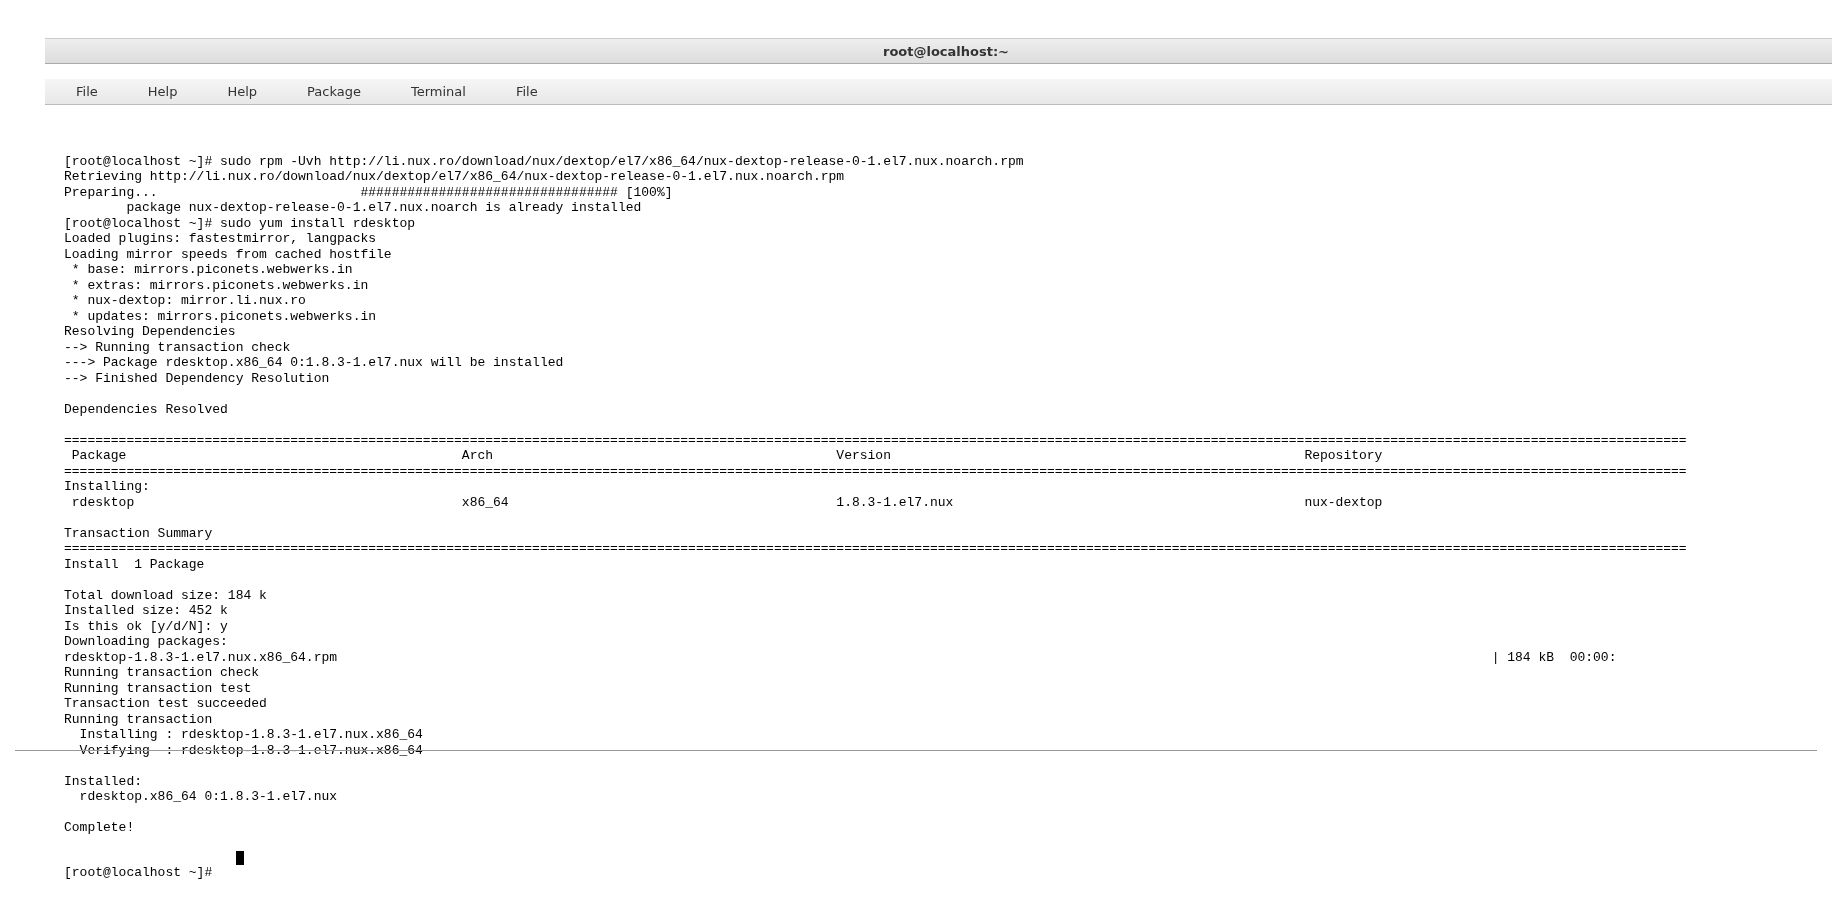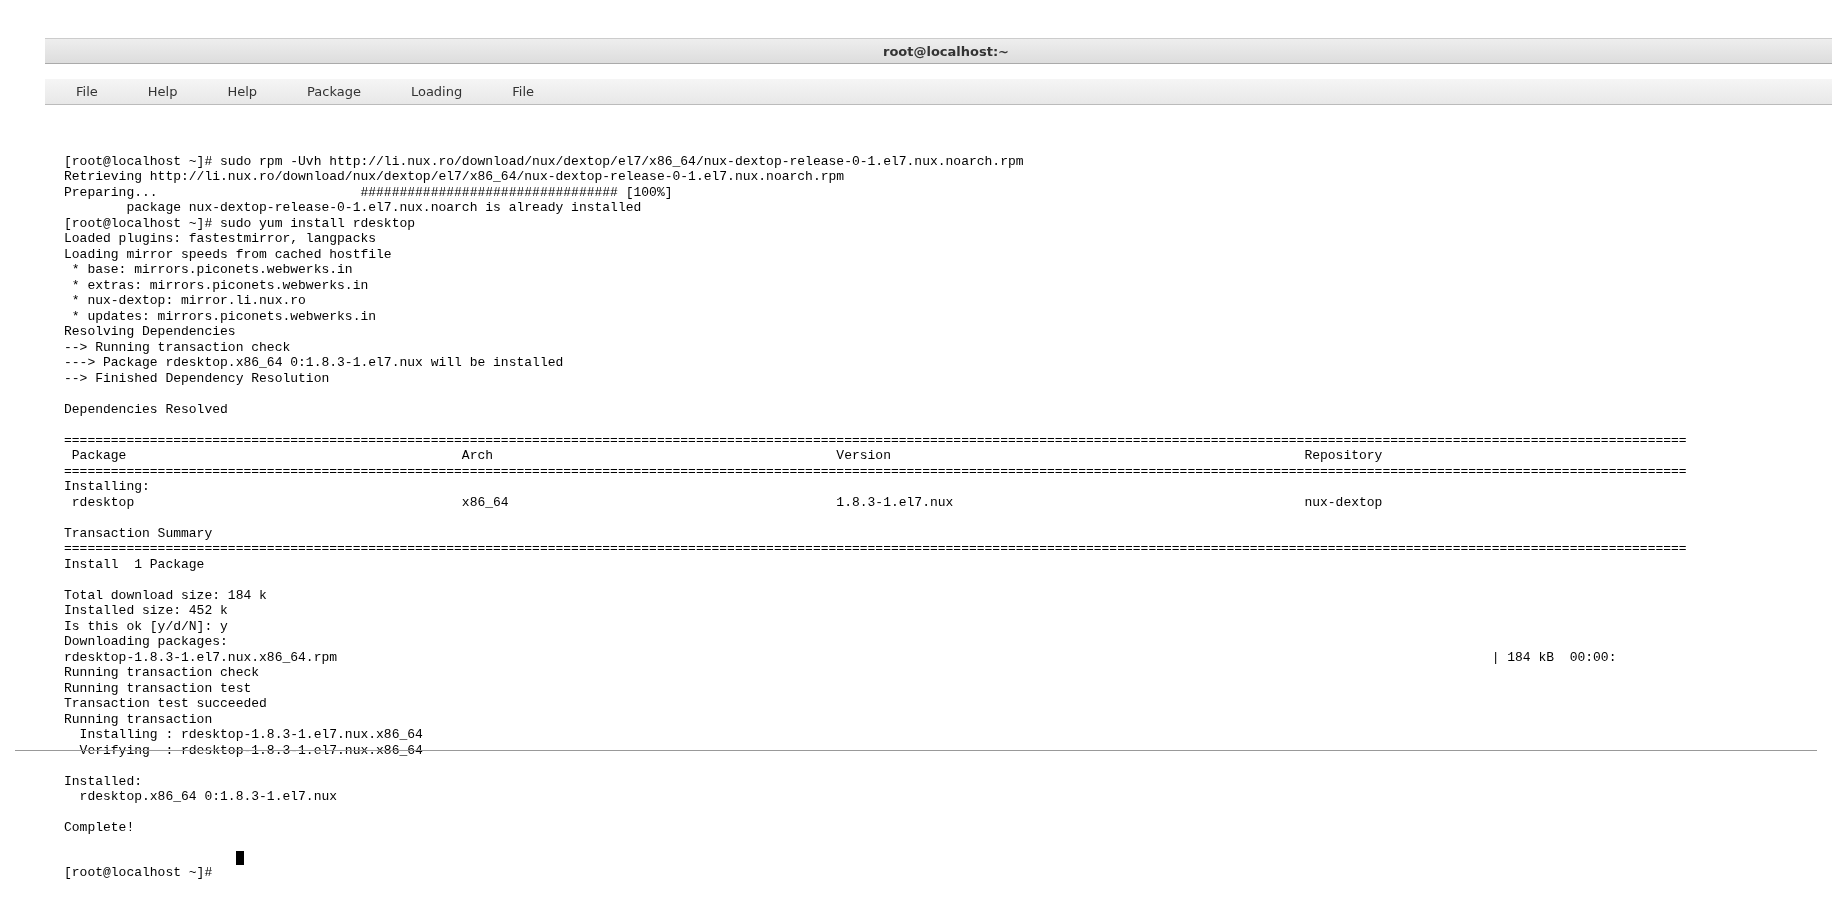--- a/index.html
+++ b/index.html
@@ -76,21 +76,21 @@
 
 <div class="titlebar">
   <span>root@localhost:~</span>
 </div>
 
 <div class="menubar">
   <div class="menu-item">File</div>
   <div class="menu-item">Help</div>
   <div class="menu-item">Help</div>
   <div class="menu-item">Package</div>
-  <div class="menu-item">Loading</div>
+  <div class="menu-item">Terminal</div>
   <div class="menu-item">File</div>
 </div>
 
 <div class="terminal">
 <span>[root@localhost ~]# sudo rpm -Uvh http://li.nux.ro/download/nux/dextop/el7/x86_64/nux-dextop-release-0-1.el7.nux.noarch.rpm</span>
 <span>Retrieving http://li.nux.ro/download/nux/dextop/el7/x86_64/nux-dextop-release-0-1.el7.nux.noarch.rpm</span>
 <span>Preparing...                          ################################# [100%]</span>
 <span>        package nux-dextop-release-0-1.el7.nux.noarch is already installed</span>
 <span>[root@localhost ~]# sudo yum install rdesktop</span>
 <span>Loaded plugins: fastestmirror, langpacks</span>

